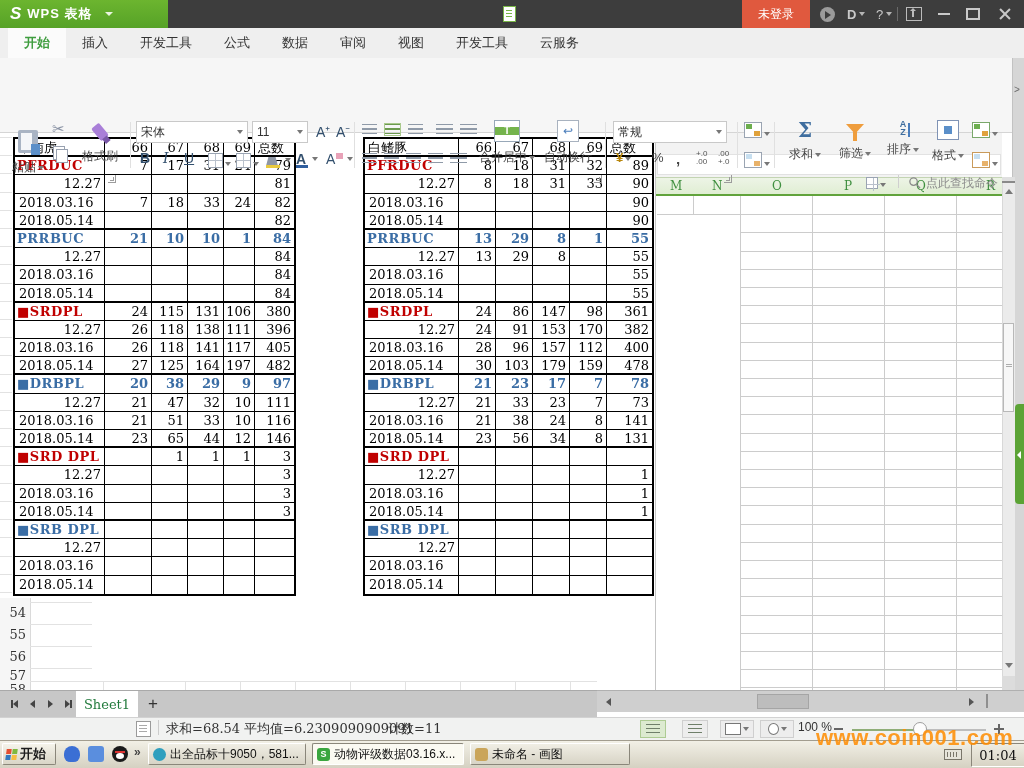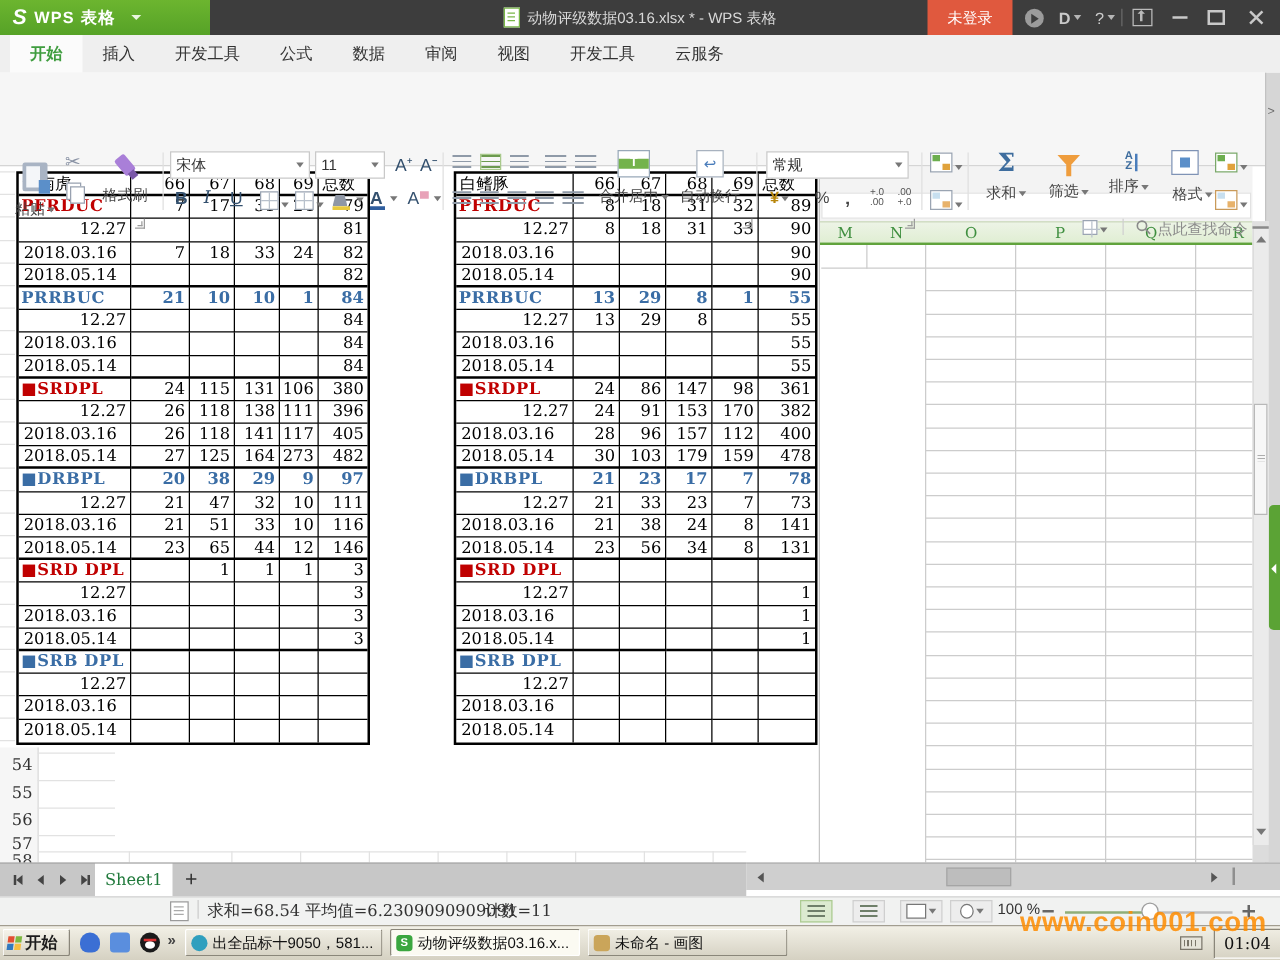--- a/index.html
+++ b/index.html
@@ -167,21 +167,20 @@
     background:repeating-linear-gradient(to right,#7a766a 0 1px,transparent 1px 3px);}
   #watermark{left:816px;top:725px;font-size:22px;font-weight:bold;color:#ff8c00;opacity:.85;z-index:60;letter-spacing:.5px;}
   .chev{font-size:10px;color:#555;}
 </style>
 </head>
 <body>
 
 <div class="abs" id="titlebar">
   <div class="abs" id="titlegroup">
     <span class="docicon"></span>
-    <span>动物评级数据03.16.xlsx * - WPS 表格</span>
   </div>
   <div class="abs" id="logo">
     <span class="s">S</span>
     <span class="nm">WPS 表格</span>
     <span class="carW"></span>
   </div>
   <div class="abs" id="loginbtn">未登录</div>
   <div class="abs tbicon" style="left:820px;">
       <span class="circ"></span>
     </div>
@@ -322,21 +321,21 @@
   <div class="bigbtn" style="left:882px;top:62px;width:42px;">
     <div class="sortic">
         <div>A</div>
         <div>Z</div>
       </div>
     <div style="position:absolute;left:26px;top:3px;width:2px;height:14px;background:#4a7dbb;"></div>
     <div class="rlabel" style="margin-top:5px;"><span>排序</span><span class="car"></span></div>
   </div>
   <div class="bigbtn" style="left:926px;top:62px;width:44px;">
     <div class="fmtic"></div>
-    <div class="rlabel" style="margin-top:7px;text-align:right;"><span>格式</span><span class="car"></span></div>
+    <div class="rlabel" style="margin-top:7px;"><span>格式</span><span class="car"></span></div>
   </div>
   <div class="abs" style="left:972px;top:64px;"><span class="condic" style="border-color:#7aa86a;"></span><span class="car"></span></div>
   <div class="abs" style="left:972px;top:94px;"><span class="condic condic2" style="border-color:#c99a5a;"></span><span class="car"></span></div>
 
   <div class="lau" style="left:108px;top:117px;"></div>
   <div class="lau" style="left:594px;top:117px;"></div>
   <div class="lau" style="left:724px;top:117px;"></div>
 
   <div class="abs" style="left:866px;top:117px;"><span class="gridic" style="width:10px;height:10px;"></span><span class="car"></span></div>
   <div class="abs" style="left:898px;top:117px;width:1px;height:13px;background:#cfcfcf;"></div>
@@ -487,21 +486,21 @@
     <div class="cell d-l">2018.03.16</div>
     <div class="cell num">26</div>
     <div class="cell num">118</div>
     <div class="cell num">141</div>
     <div class="cell num">117</div>
     <div class="cell num lc">405</div>
     <div class="cell d-l bb2">2018.05.14</div>
     <div class="cell num bb2">27</div>
     <div class="cell num bb2">125</div>
     <div class="cell num bb2">164</div>
-    <div class="cell num bb2">273</div>
+    <div class="cell num bb2">197</div>
     <div class="cell num lc bb2">482</div>
     <div class="cell code blue">■DRBPL</div>
     <div class="cell num bval">20</div>
     <div class="cell num bval">38</div>
     <div class="cell num bval">29</div>
     <div class="cell num bval">9</div>
     <div class="cell num bval lc">97</div>
     <div class="cell d-r">12.27</div>
     <div class="cell num">21</div>
     <div class="cell num">47</div>

